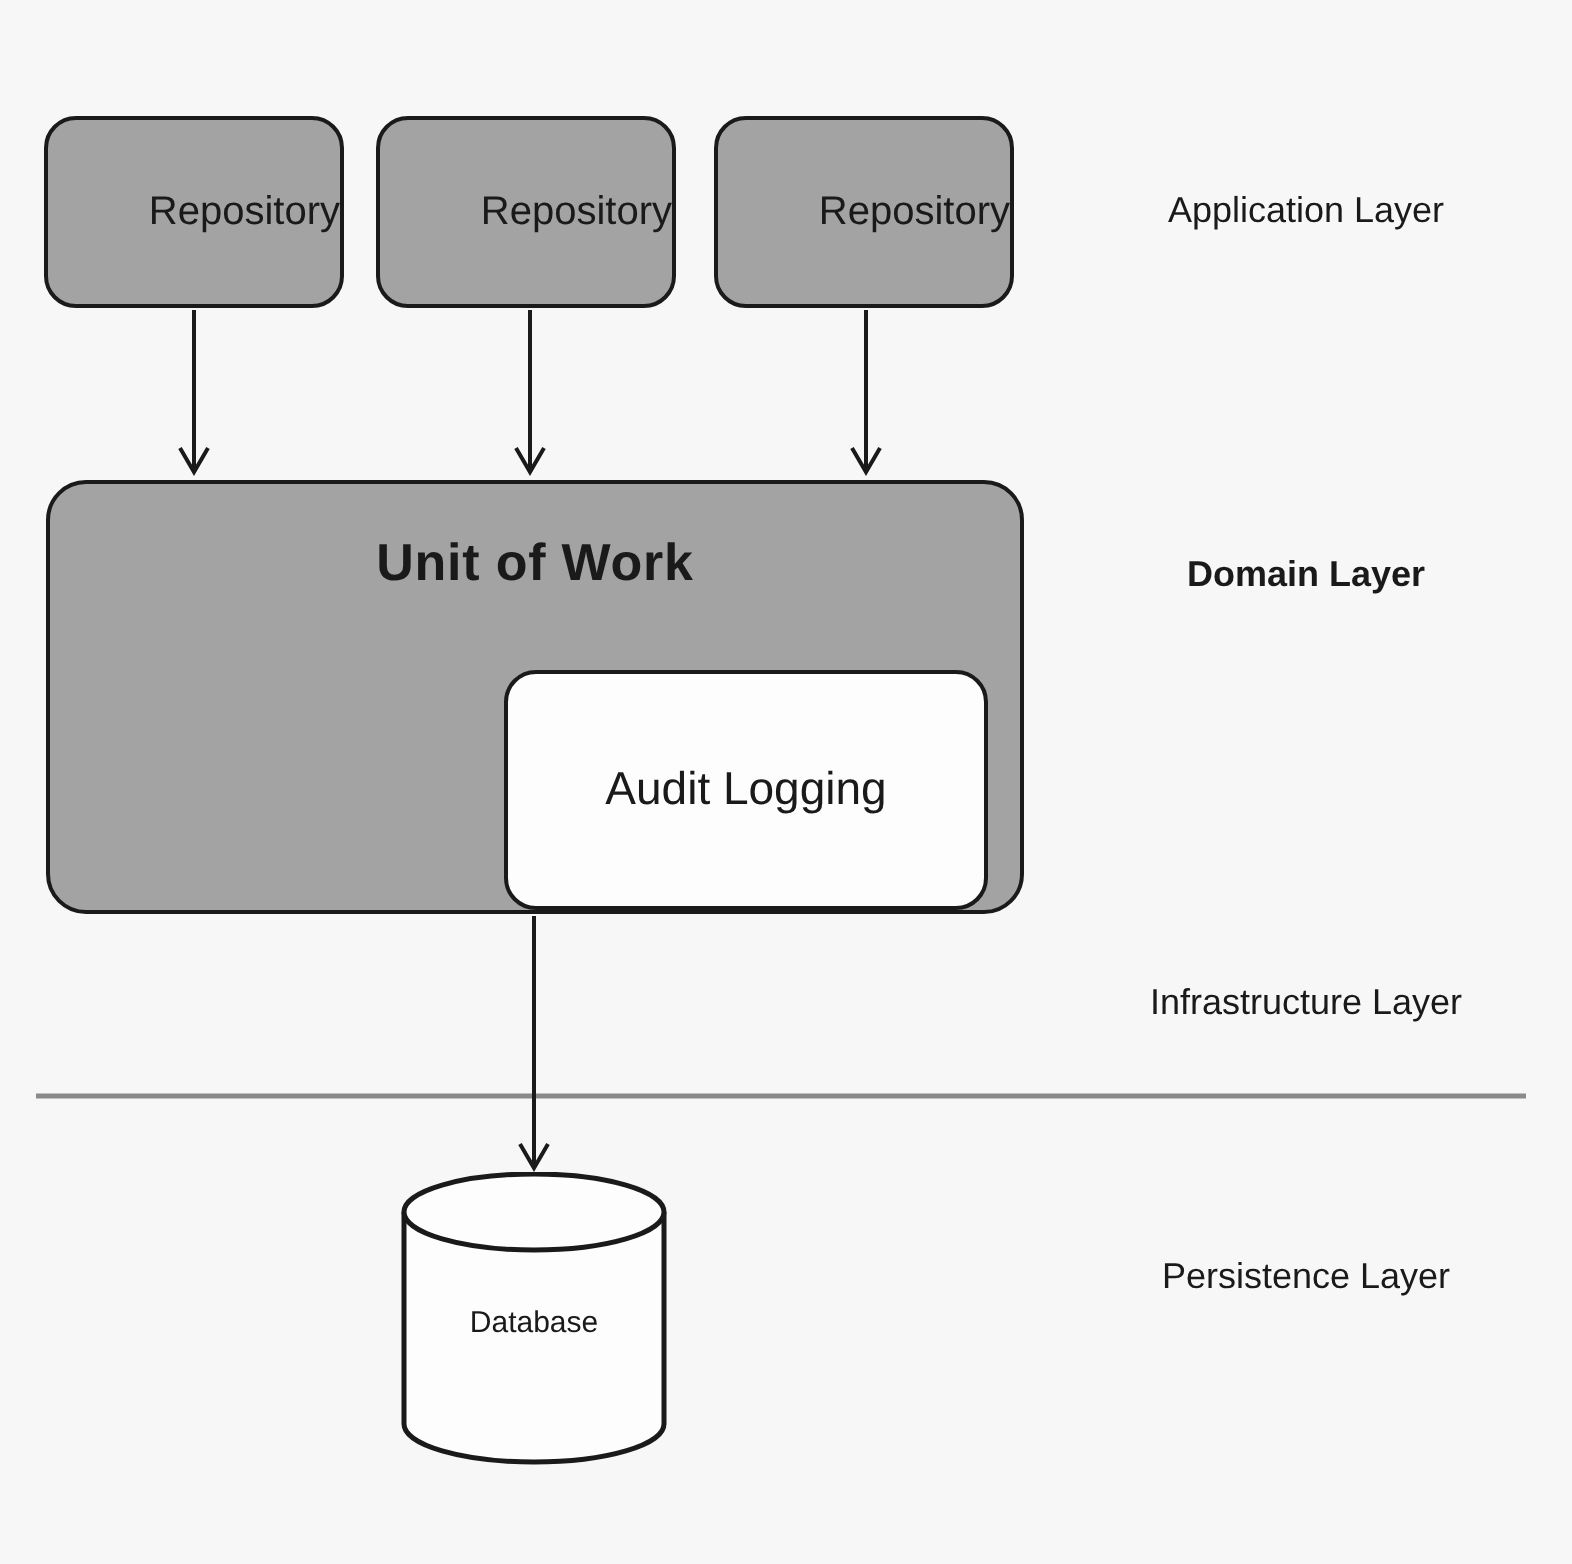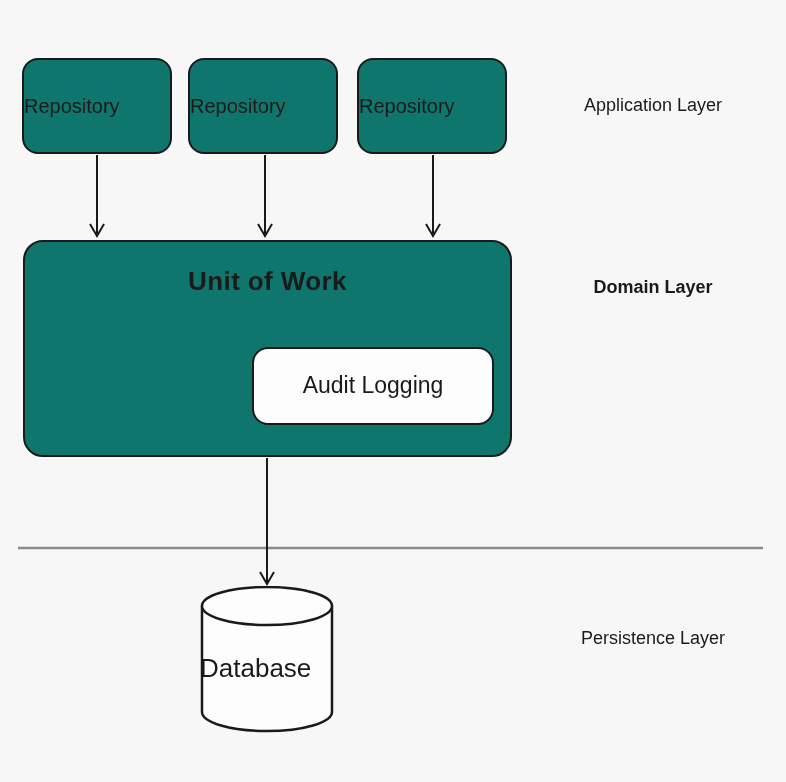--- a/index.html
+++ b/index.html
@@ -11,26 +11,26 @@
     position: relative;
     width: 786px;
     height: 782px;
     background: #f7f7f7;
     font-family: "Liberation Sans", sans-serif;
     color: #1a1a1a;
     overflow: hidden;
   }
   .node {
     position: absolute;
-    background: #0f766e;
+    background: #a3a3a3;
     border: 2.5px solid #1a1a1a;
     box-sizing: border-box;
     display: flex;
     align-items: center;
-    justify-content: flex-start;
+    justify-content: flex-end;
     text-align: center;
   }
   .repo {
     width: 150px;
     height: 96px;
     top: 58px;
     border-radius: 16px;
     font-size: 20px;
   }
   .repo-1 { left: 22px; }
@@ -62,21 +62,21 @@
     box-sizing: border-box;
     display: flex;
     align-items: center;
     justify-content: center;
     text-align: center;
     font-size: 23px;
     line-height: 1.3;
   }
   .domain-events { left: 20px; top: 95px; width: 188px; height: 102px; }
   .domain-events .wrap-label { width: 120px; }
-  .audit-logging { left: 227px; top: 105px; width: 242px; height: 78px; }
+  .audit-logging { left: 227px; top: 93px; width: 242px; height: 120px; }
   .layer-label {
     position: absolute;
     left: 520px;
     width: 266px;
     text-align: center;
     font-size: 18px;
     color: #1a1a1a;
   }
   .layer-application    { top: 95px; }
   .layer-domain         { top: 277px; font-weight: bold; }
@@ -105,21 +105,22 @@
   .cyl-shape {
     fill: #fdfdfd;
     stroke: #1a1a1a;
     stroke-width: 2.5;
   }
   .db-label {
     position: absolute;
     left: 200px;
     top: 653px;
     width: 134px;
-    font-size: 26px;
+    text-align: center;
+    font-size: 15px;
   }
 </style>
 </head>
 <body>
 
 <div class="canvas">
 
   <svg class="overlay" width="786" height="782" viewBox="0 0 786 782">
     <line class="divider-line" x1="18" y1="548" x2="763" y2="548"></line>
     <path class="arrow" d="M97 155 L97 235"></path>
@@ -150,15 +151,16 @@
   </div>
 
   <svg class="cylinder-svg" width="134" height="150" viewBox="0 0 134 150">
     <path class="cyl-shape" d="M2 20 L2 126 A65 19 0 0 0 132 126 L132 20"></path>
     <ellipse class="cyl-shape" cx="67" cy="20" rx="65" ry="19"></ellipse>
   </svg>
   <div class="db-label">Database</div>
 
   <div class="layer-label layer-application">Application Layer</div>
   <div class="layer-label layer-domain">Domain Layer</div>
+  <div class="layer-label layer-infrastructure">Infrastructure Layer</div>
   <div class="layer-label layer-persistence">Persistence Layer</div>
 
 </div>
 
 </body></html>

